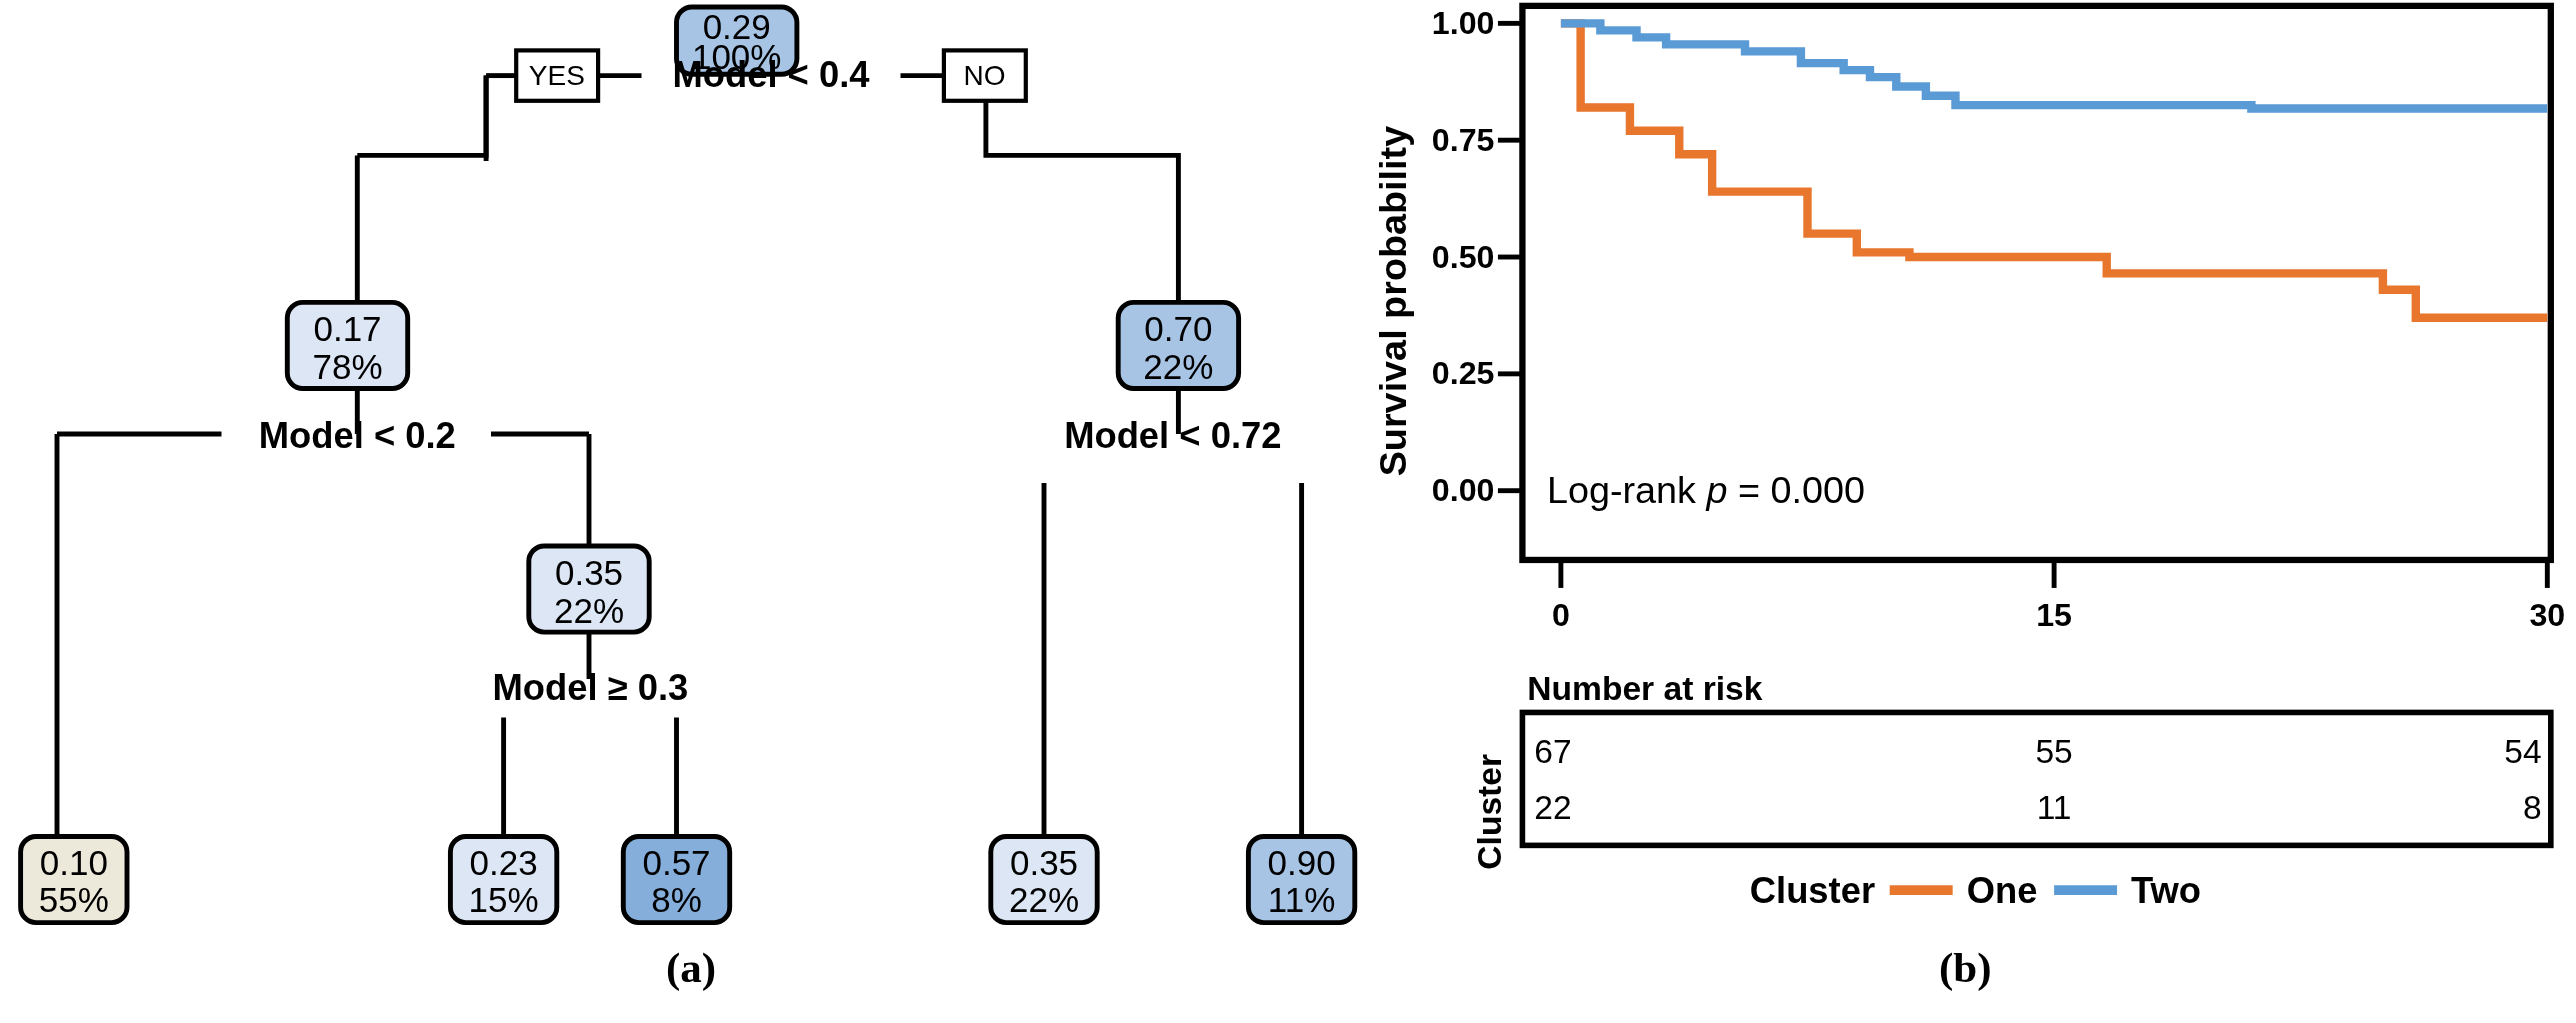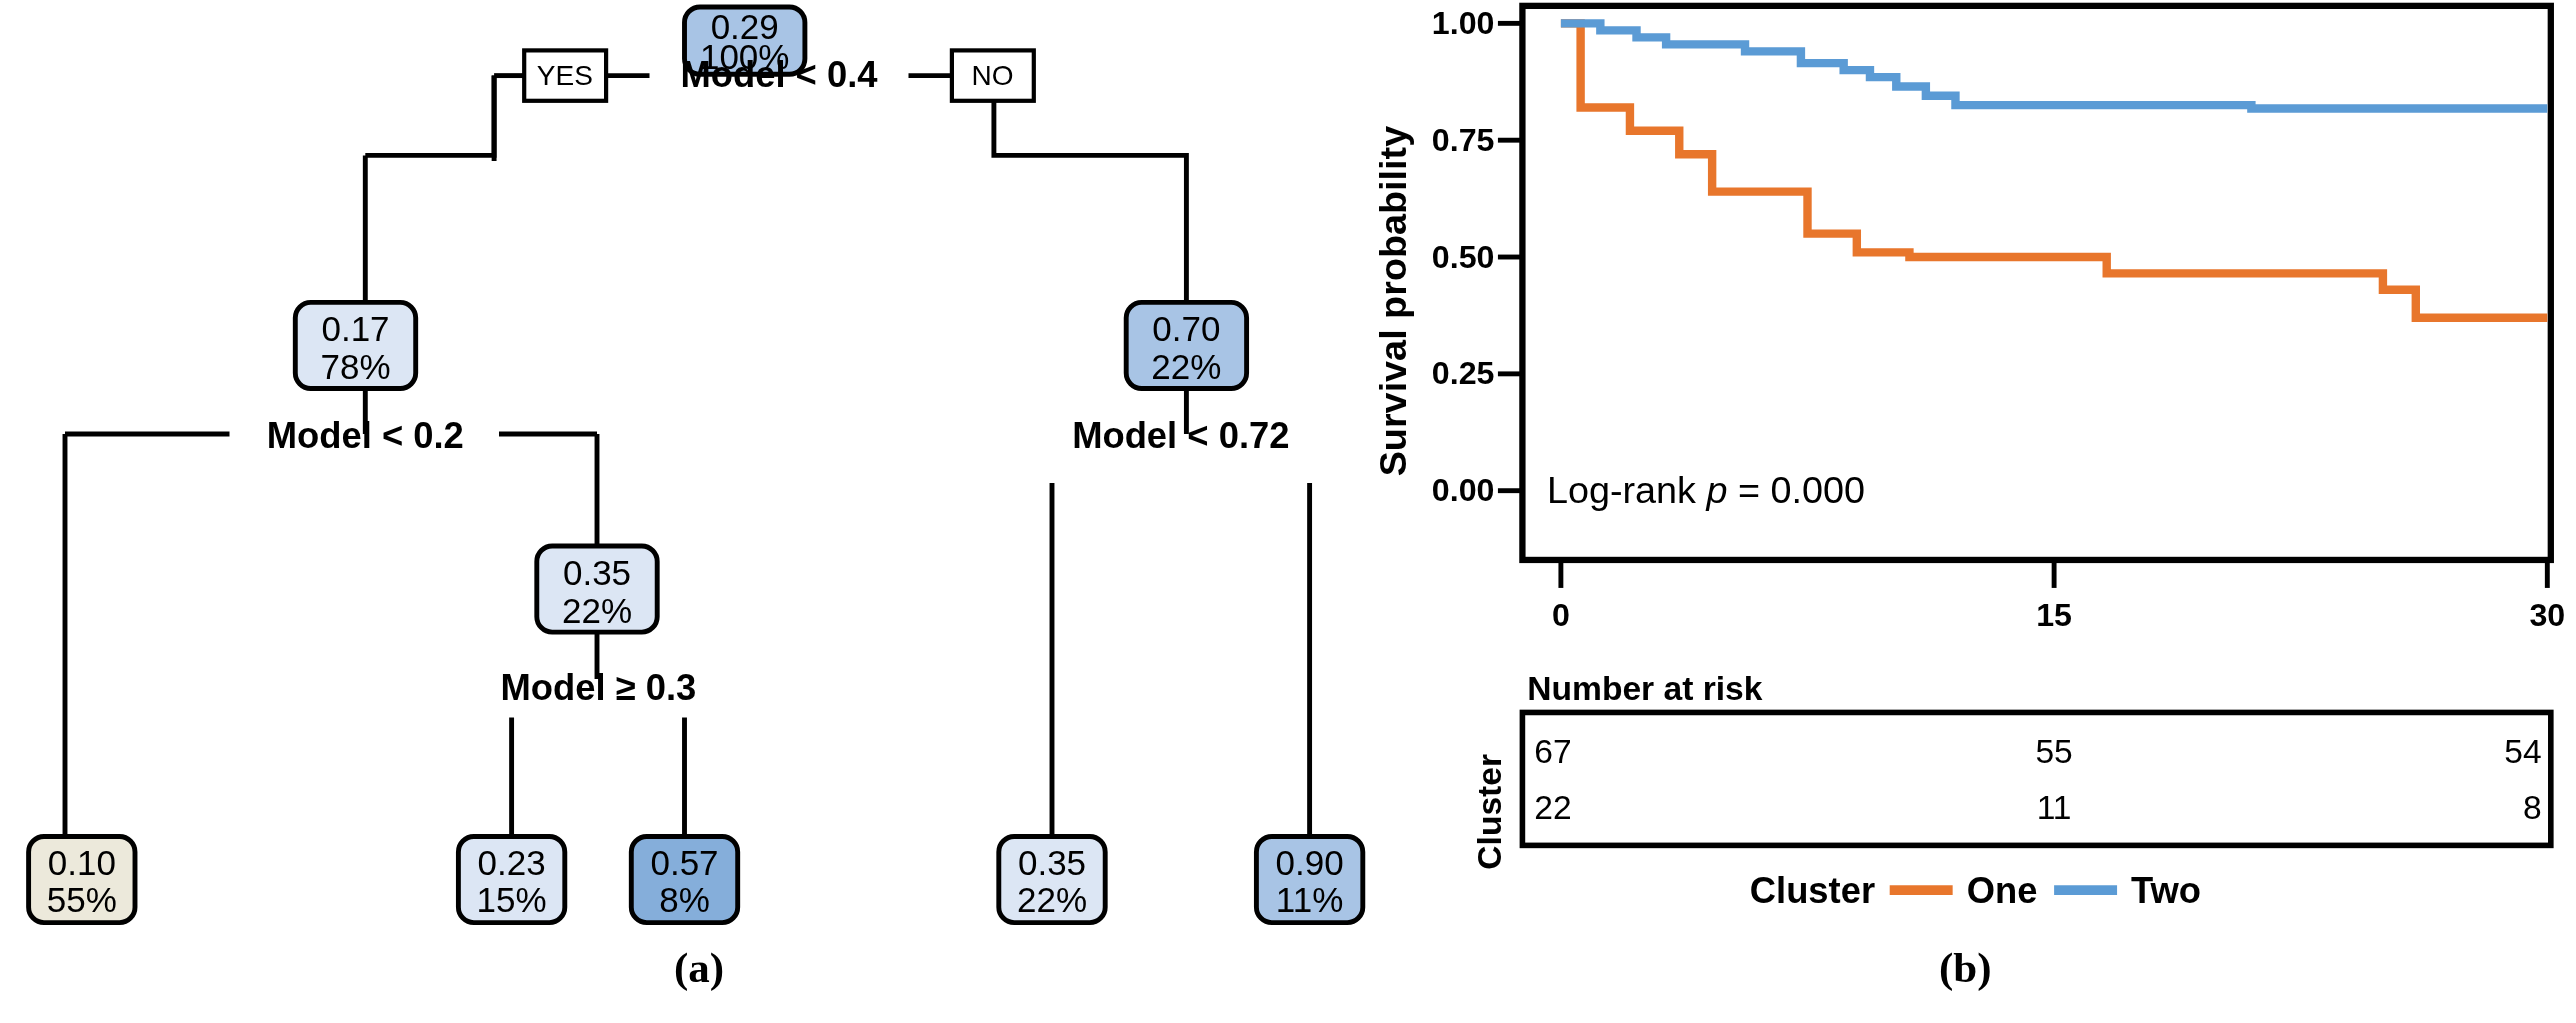--- a/index.html
+++ b/index.html
@@ -1,19 +1,19 @@
 <!DOCTYPE html>
 <html style="font-size:11.2px"><head>
 <meta charset="utf-8">
 <style>
   html,body{margin:0;padding:0;background:#ffffff;}
   body{width:2576px;height:1023px;position:relative;overflow:hidden;
        font-family:"Liberation Sans",sans-serif;color:#000;}
   .panel{position:absolute;top:0;}
-  #panel-a{left:16px;width:1372px;height:781px;text-decoration:underline;}
+  #panel-a{left:8px;width:1372px;height:781px;text-decoration:underline;}
   #panel-b{left:1372px;width:1204px;height:1023px;}
   svg{display:block;}
   .sub-label{position:absolute;font-family:"Liberation Serif",serif;
              font-weight:bold;font-size:43px;line-height:1;}
 </style>
 </head>
 <body>
 
 <div class="panel" id="panel-a">
   <svg width="1372" height="938" viewBox="0 0 1960 1340">

